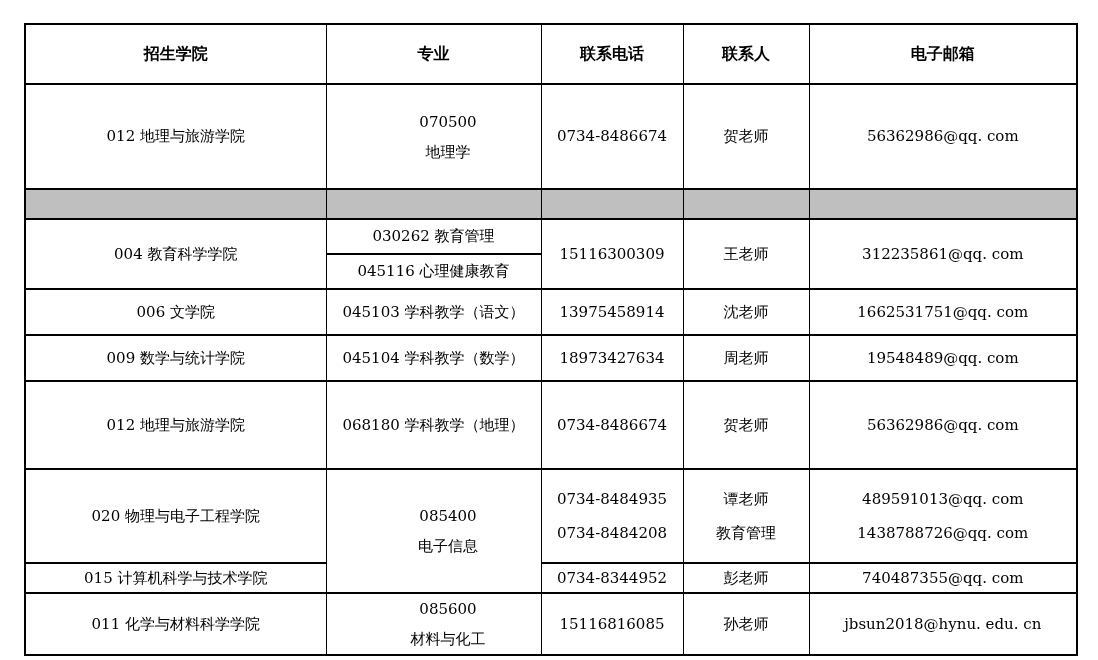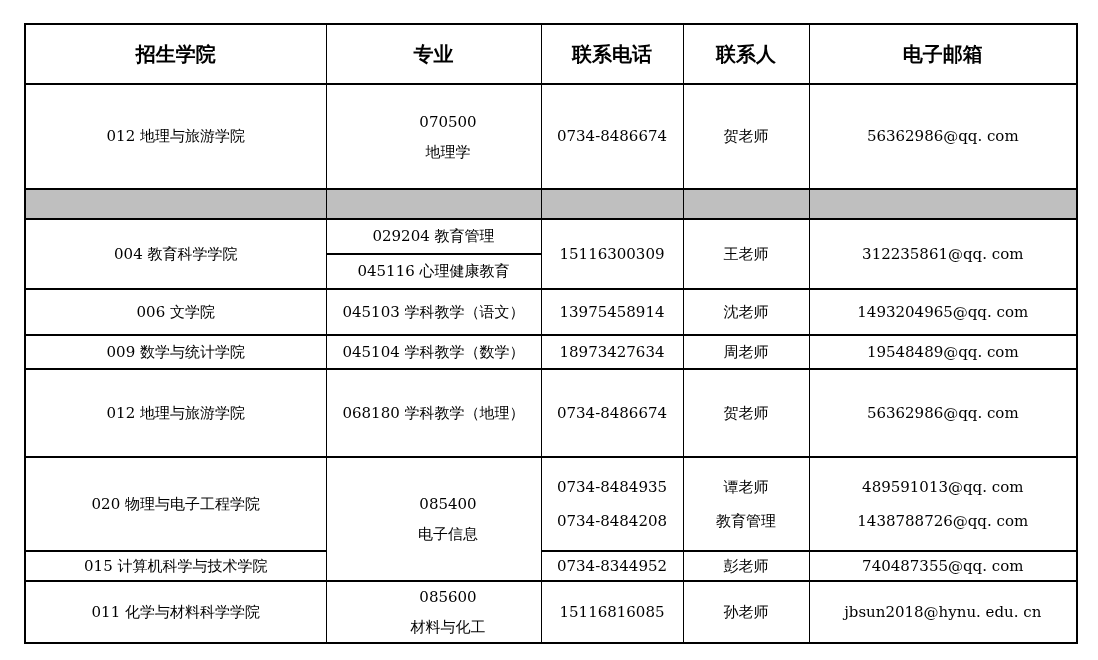--- a/index.html
+++ b/index.html
@@ -36,29 +36,29 @@
     border-bottom-width: 2px;
     padding: 0;
     text-align: center;
     vertical-align: middle;
     font-size: 15px;
     font-weight: normal;
     overflow: hidden;
     line-height: 1.35;
   }
   table.main th {
-    font-size: 20px;
+    font-size: 16px;
     font-weight: bold;
   }
   tr.h-header   { height: 60px; }
   tr.h-r1       { height: 105px; }
   tr.h-gray     { height: 30px; }
   tr.h-sub      { height: 35px; }
   tr.h-r4       { height: 46px; }
-  tr.h-r5       { height: 34px; border-radius: 8px; }
+  tr.h-r5       { height: 46px; border-radius: 8px; }
   tr.h-r6       { height: 88px; }
   tr.h-r7       { height: 94px; }
   tr.h-r8       { height: 30px; }
   tr.h-r9       { height: 52px; }
   tr.gray td {
     background: #bfbfbf;
   }
   td.sub-top    { border-bottom-width: 1px; }
   td.sub-bottom { border-top-width: 1px; margin-left: 15px; }
   .two-line div   { line-height: 30px; padding-left: 29px; }
@@ -100,35 +100,35 @@
     <tr class="h-gray gray">
       <td></td>
       <td></td>
       <td></td>
       <td></td>
       <td></td>
     </tr>
 
     <tr class="h-sub">
       <td rowspan="2">004 教育科学学院</td>
-      <td class="sub-top">029204 教育管理</td>
+      <td class="sub-top">030262 教育管理</td>
       <td rowspan="2">15116300309</td>
       <td rowspan="2">王老师</td>
       <td rowspan="2">312235861@qq. com</td>
     </tr>
     <tr class="h-sub">
       <td class="sub-bottom">045116 心理健康教育</td>
     </tr>
 
     <tr class="h-r4">
       <td>006 文学院</td>
       <td>045103 学科教学（语文）</td>
       <td>13975458914</td>
       <td>沈老师</td>
-      <td>1493204965@qq. com</td>
+      <td>1662531751@qq. com</td>
     </tr>
 
     <tr class="h-r5">
       <td>009 数学与统计学院</td>
       <td>045104 学科教学（数学）</td>
       <td>18973427634</td>
       <td>周老师</td>
       <td>19548489@qq. com</td>
     </tr>
 

